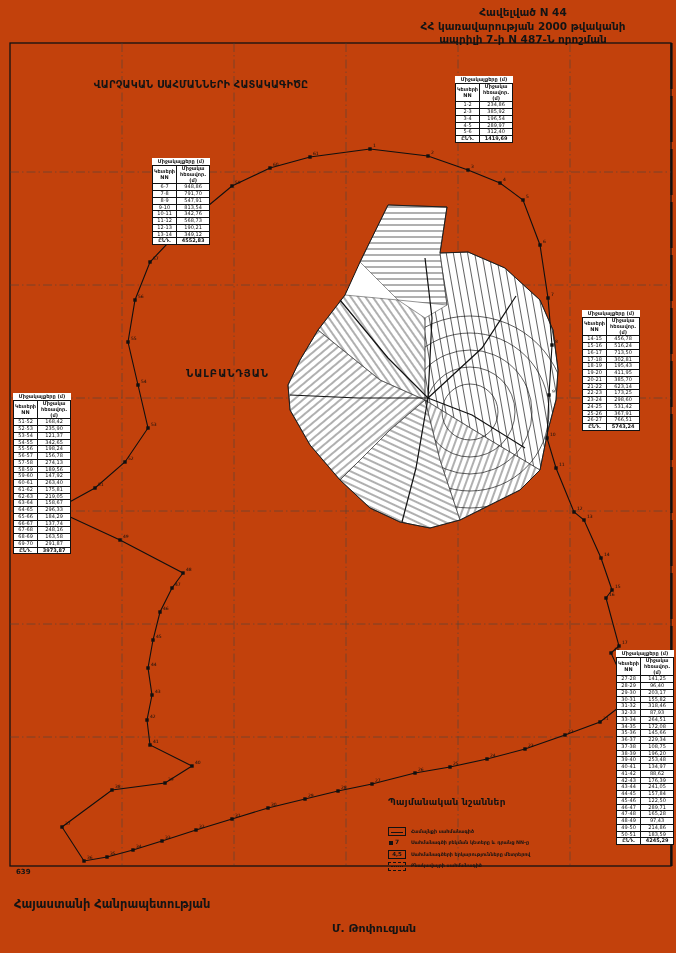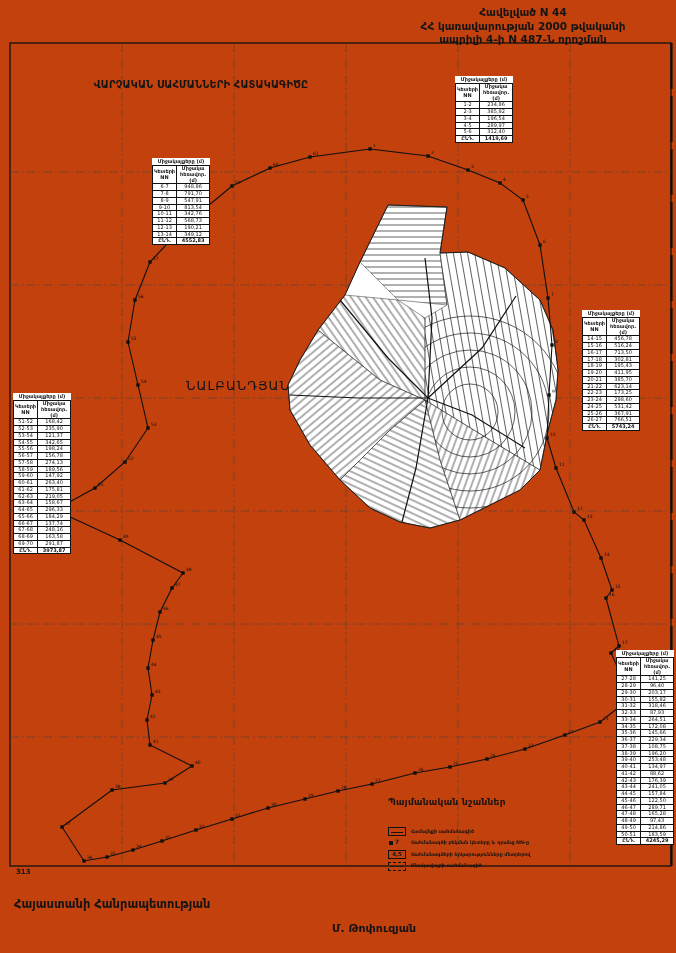--- a/index.html
+++ b/index.html
@@ -3,22 +3,22 @@
 <meta charset="utf-8">
 <style>
   html,body{margin:0;padding:0;background:#ffffff;}
   .page{position:relative;width:676px;height:953px;background:#c2410c;
         font-family:"DejaVu Sans",sans-serif;color:#141414;overflow:hidden;}
   .doc-header{position:absolute;top:6px;left:376px;width:294px;text-align:center;
         font-weight:bold;font-size:10.5px;line-height:1.3;}
   .map-title{position:absolute;top:78px;left:26px;width:350px;text-align:center;
         font-weight:bold;font-size:9.8px;line-height:1.45;letter-spacing:.2px;}
   svg.mapsvg{position:absolute;left:0;top:0;}
-  .settlement-label{position:absolute;left:186px;top:378px;font-size:13px;
-        font-weight:normal;letter-spacing:1px;}
+  .settlement-label{position:absolute;left:186px;top:368px;font-size:10px;
+        font-weight:bold;letter-spacing:1px;}
   .corner{position:absolute;left:16px;top:868px;font-size:7px;font-weight:bold;}
   .footer-left{position:absolute;left:14px;top:896px;font-size:11.5px;
         font-weight:bold;line-height:1.4;}
   .signature{position:absolute;left:332px;top:922px;font-size:11px;font-weight:bold;}
   
   .dtable{position:absolute;background:#ffffff;}
   .dtable .cap{font-size:5px;font-weight:bold;text-align:center;margin-bottom:1px;white-space:nowrap;}
   .dtable table{border-collapse:collapse;background:#fff;}
   .dtable th,.dtable td{border:1px solid #111;font-size:5px;line-height:1.15;
         padding:0 1px;text-align:center;font-weight:normal;}
@@ -47,21 +47,21 @@
   .legend .llabel{font-size:4.8px;font-weight:bold;line-height:1.1;}
 </style>
 </head>
 <body>
 
 <div class="page">
 
   <div class="doc-header">
     <div>Հավելված N 44</div>
     <div>ՀՀ կառավարության 2000 թվականի</div>
-    <div>ապրիլի 4-ի N 487-Ն որոշման</div>
+    <div>ապրիլի 7-ի N 487-Ն որոշման</div>
   </div>
 
   <svg class="mapsvg" id="mapsvg" width="676" height="953" viewBox="0 0 676 953">
     <defs>
       <pattern id="p0" patternUnits="userSpaceOnUse" width="6" height="6">
           <path d="M0 3H6" stroke="#1c1c1c" stroke-width="0.7"></path>
         </pattern>
       <pattern id="p55" patternUnits="userSpaceOnUse" width="6" height="6" patternTransform="rotate(55)">
           <path d="M0 3H6" stroke="#1c1c1c" stroke-width="0.7"></path>
         </pattern>
@@ -628,20 +628,20 @@
         </div>
         <div class="litem">
           <div class="sym sym-dotted">
             <i class="dotline"></i>
           </div>
           <div class="llabel">Բնակավայրի սահմանագիծ</div>
         </div>
       </div>
   </div>
 
-  <div class="corner">313</div>
+  <div class="corner">639</div>
 
   <div class="footer-left">
     <div>Հայաստանի Հանրապետության</div>
   </div>
   <div class="signature">Մ. Թոփուզյան</div>
 
 </div>
 
 </body></html>

